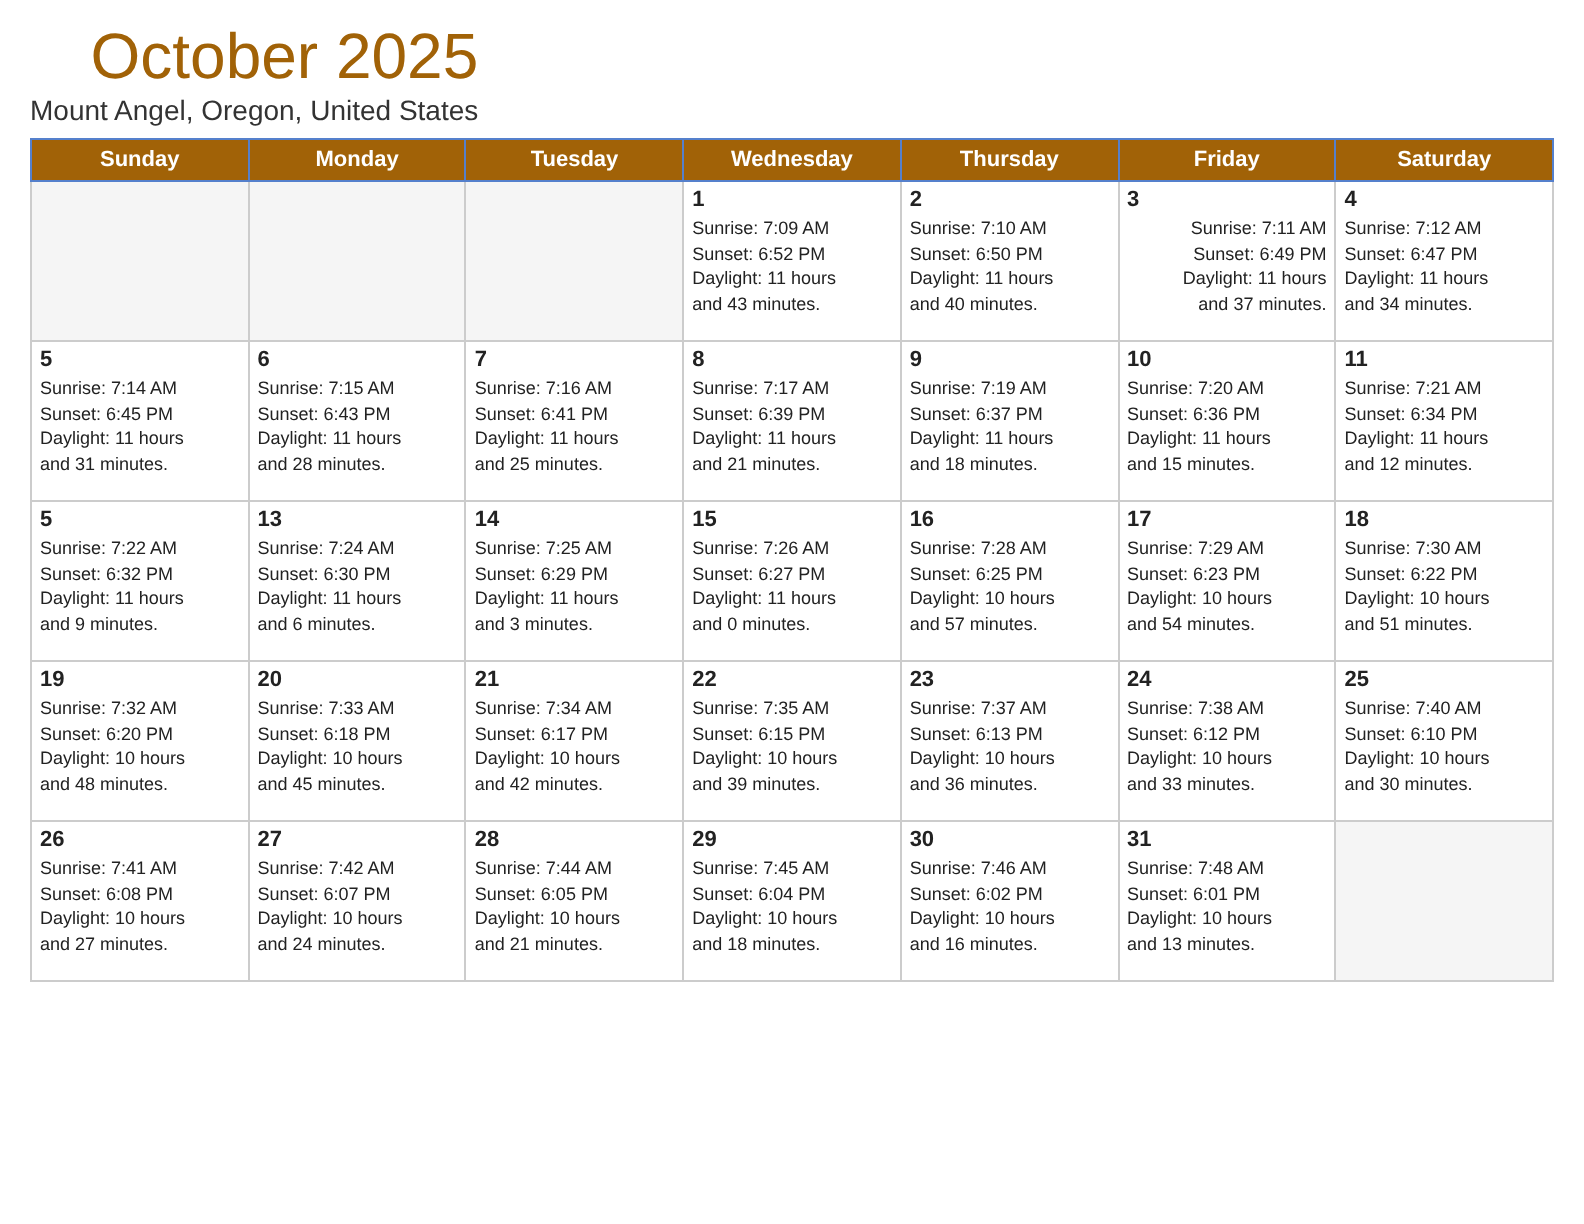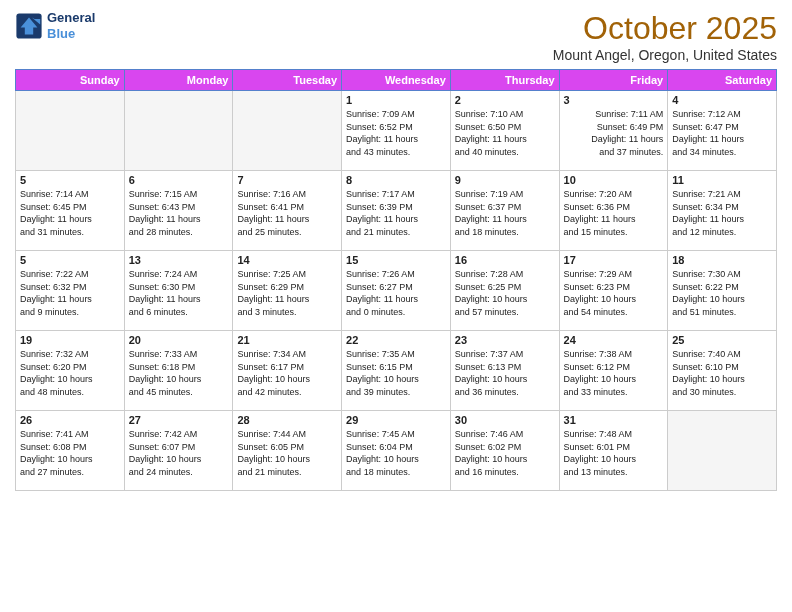--- a/index.html
+++ b/index.html
@@ -51,26 +51,26 @@
     .location {
       font-size: 14px;
       color: #333;
     }
     .calendar {
       width: 100%;
       border-collapse: collapse;
       table-layout: fixed;
     }
     .calendar th {
-      background: #d946ef;
+      background: #a16207;
       color: #fff;
       font-size: 11px;
       font-weight: bold;
       padding: 4px 4px;
-      text-align: right;
+      text-align: center;
       border: 1px solid #5580cc;
     }
     .calendar td {
       border: 1px solid #ccc;
       vertical-align: top;
       padding: 3px 4px;
       font-size: 9.5px;
       color: #222;
       height: 80px;
     }
@@ -87,31 +87,20 @@
       font-size: 9px;
       line-height: 1.4;
       color: #222;
     }
   </style>
 </head>
 <body>
 
 <div class="page">
   <div class="header">
-    <div class="logo">
-      <svg class="logo-icon" viewBox="0 0 40 40">
-        <rect x="2" y="2" width="36" height="36" rx="4" fill="#1a3a6b"></rect>
-        <polygon points="20,8 32,22 26,22 26,32 14,32 14,22 8,22" fill="#4a90d9"></polygon>
-        <polygon points="24,8 36,18 36,10 28,10" fill="#4a90d9"></polygon>
-      </svg>
-      <div class="logo-text">
-        <div>General</div>
-        <span>Blue</span>
-      </div>
-    </div>
     <div class="title-block">
       <div class="month-title">October 2025</div>
       <div class="location">Mount Angel, Oregon, United States</div>
     </div>
   </div>
 
   <table class="calendar">
     <thead>
       <tr>
       <th>Sunday</th>

